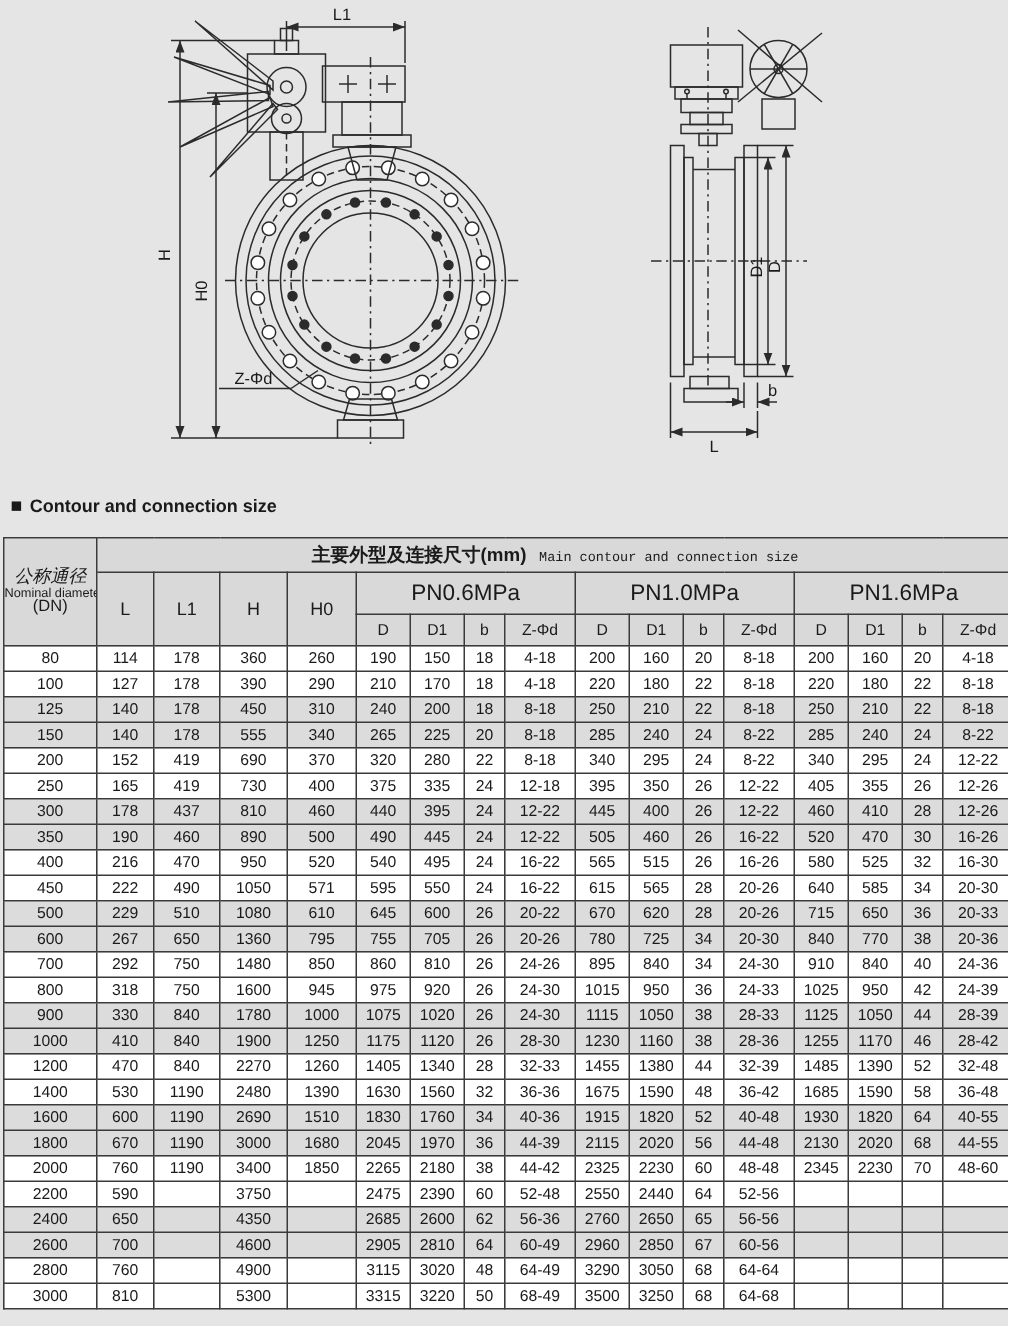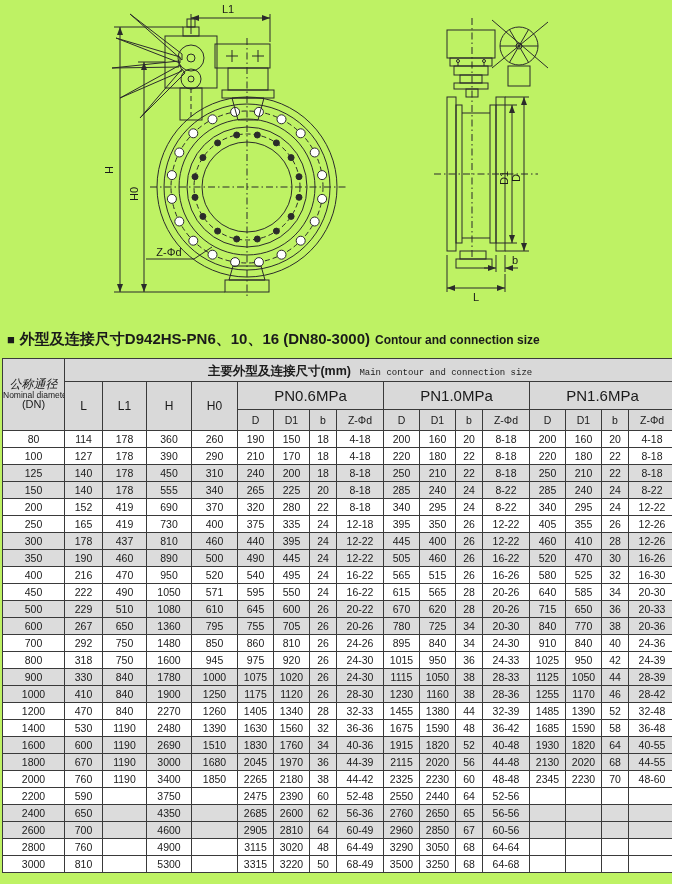--- a/index.html
+++ b/index.html
@@ -1,17 +1,17 @@
 <!DOCTYPE html>
 <html><head>
 <meta charset="utf-8">
 <style>
   html,body{margin:0;padding:0;background:#ffffff;}
   body{width:676px;height:884px;font-family:"Liberation Sans",sans-serif;color:#1a1a1a;}
-  .page{position:relative;width:672px;height:884px;background:#bef264;overflow:hidden;}
+  .page{position:relative;width:672px;height:884px;background:#e5e5e5;overflow:hidden;}
   .drawings{position:absolute;top:0;left:0;width:676px;height:320px;}
   .drawings svg{position:absolute;top:0;}
   svg.fv{left:0;}
   svg.sv{left:398px;}
   svg text{font-family:"Liberation Sans",sans-serif;font-size:11px;fill:#1a1a1a;stroke:none;}
   .title{position:absolute;left:7px;top:330px;display:flex;align-items:baseline;gap:5px;font-weight:bold;white-space:nowrap;}
   .title .bullet{font-size:13px;line-height:1;}
   .title .zh{font-size:15px;}
   .title .en{font-size:12px;}
   table.dim{position:absolute;left:2px;top:358px;width:673px;border-collapse:collapse;table-layout:fixed;}
@@ -244,21 +244,20 @@
       </g>
       <text transform="rotate(-90 110 178)" x="110" y="178" text-anchor="middle">D1</text>
       <text transform="rotate(-90 122 178)" x="122" y="178" text-anchor="middle">D</text>
       <text x="114" y="264">b</text>
       <text x="78" y="301" text-anchor="middle">L</text>
     </svg>
   </div>
 
   <div class="title">
     <span class="bullet">■</span>
-    <span class="zh">外型及连接尺寸D942HS-PN6、10、16 (DN80-3000)</span>
     <span class="en">Contour and connection size</span>
   </div>
 
   <table class="dim">
     <colgroup>
       <col style="width:62px">
         <col style="width:38px">
         <col style="width:44px">
         <col style="width:45px">
         <col style="width:46px">

